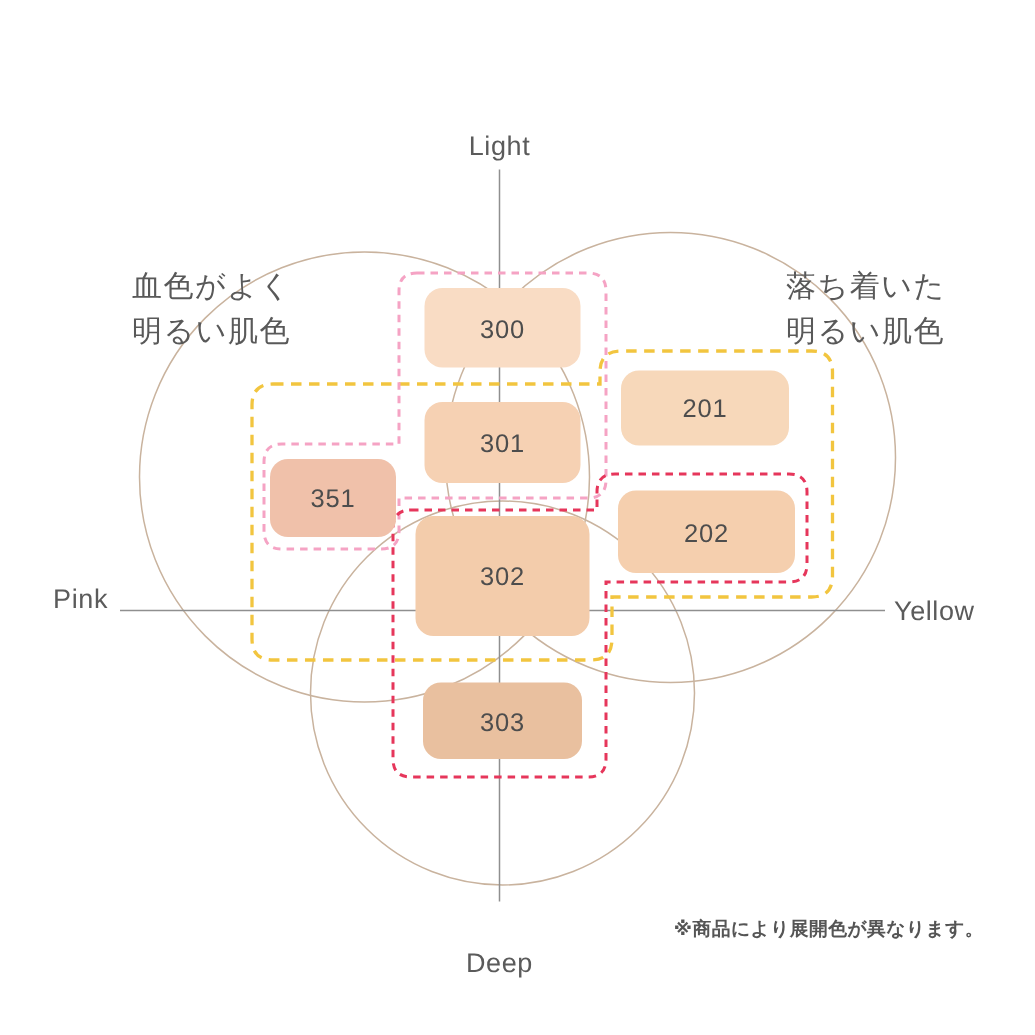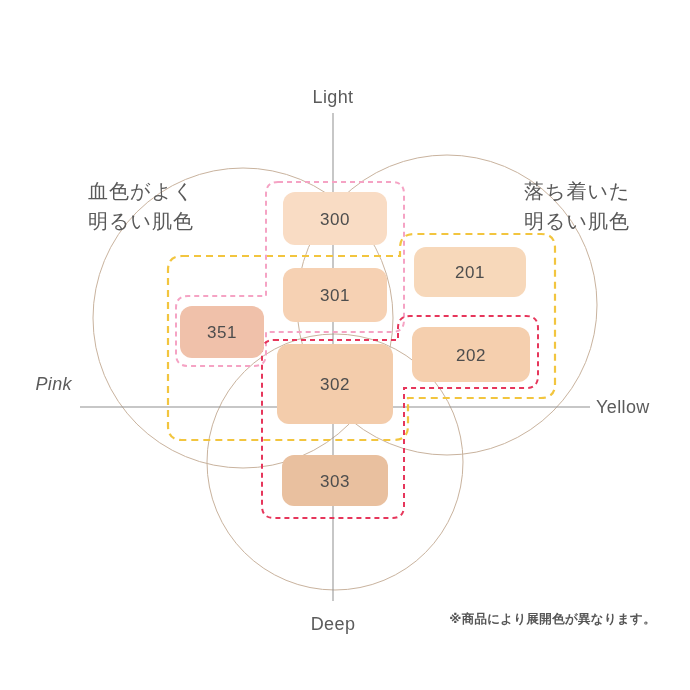--- a/index.html
+++ b/index.html
@@ -49,22 +49,22 @@
       <text class="swatch-num" x="470" y="278">201</text>
       <text class="swatch-num" x="335" y="301">301</text>
       <text class="swatch-num" x="222" y="338">351</text>
       <text class="swatch-num" x="471" y="361">202</text>
       <text class="swatch-num" x="335" y="390">302</text>
       <text class="swatch-num" x="335" y="487">303</text>
     </g>
   </svg>
 
   <div class="lbl axis-lbl center" style="left:283px;top:87px;width:100px;">Light</div>
-  <div class="lbl axis-lbl center" style="left:283px;top:614px;width:100px;text-align:center;">Deep</div>
-  <div class="lbl axis-lbl right" style="left:18px;top:374px;width:54px;font-style:italic;">Pink</div>
+  <div class="lbl axis-lbl center" style="left:283px;top:632px;width:100px;text-align:center;">Deep</div>
+  <div class="lbl axis-lbl right" style="left:18px;top:389px;width:54px;">Pink</div>
   <div class="lbl axis-lbl" style="left:596px;top:397px;">Yellow</div>
 
   <div class="lbl grp-lbl" style="left:88px;top:176px;">血色がよく
 明るい肌色</div>
   <div class="lbl grp-lbl" style="left:524px;top:176px;">落ち着いた
 明るい肌色</div>
 
   <div class="note" style="right:34px;top:611px;font-weight:bold;">※商品により展開色が異なります。</div>
 
 </div>

